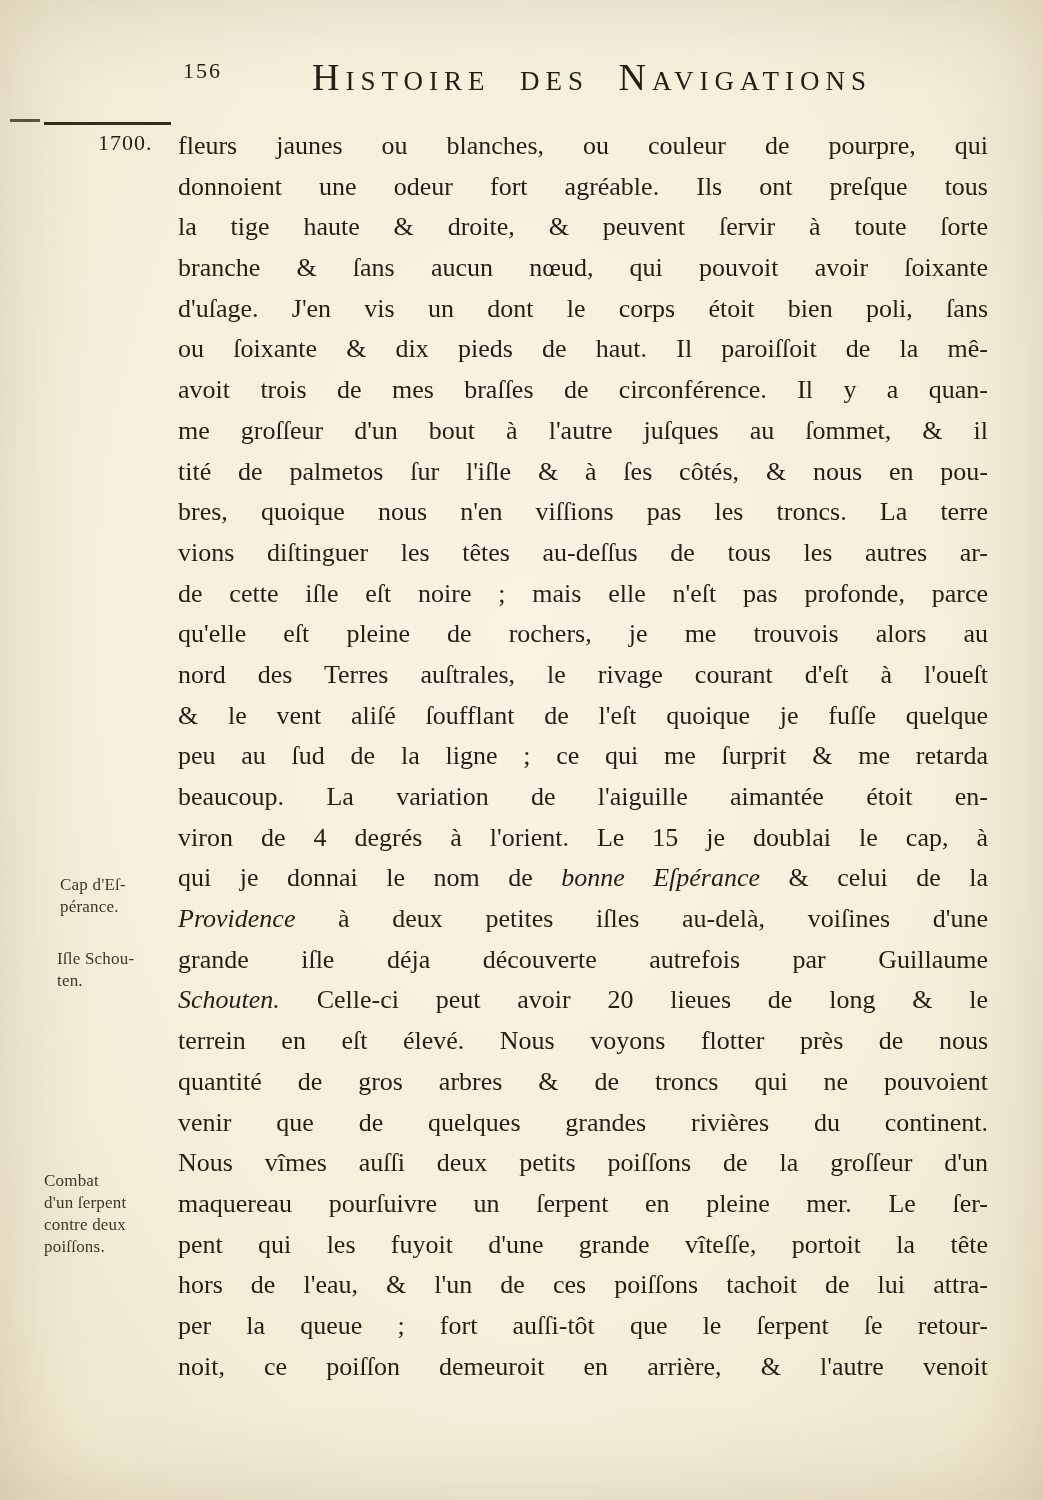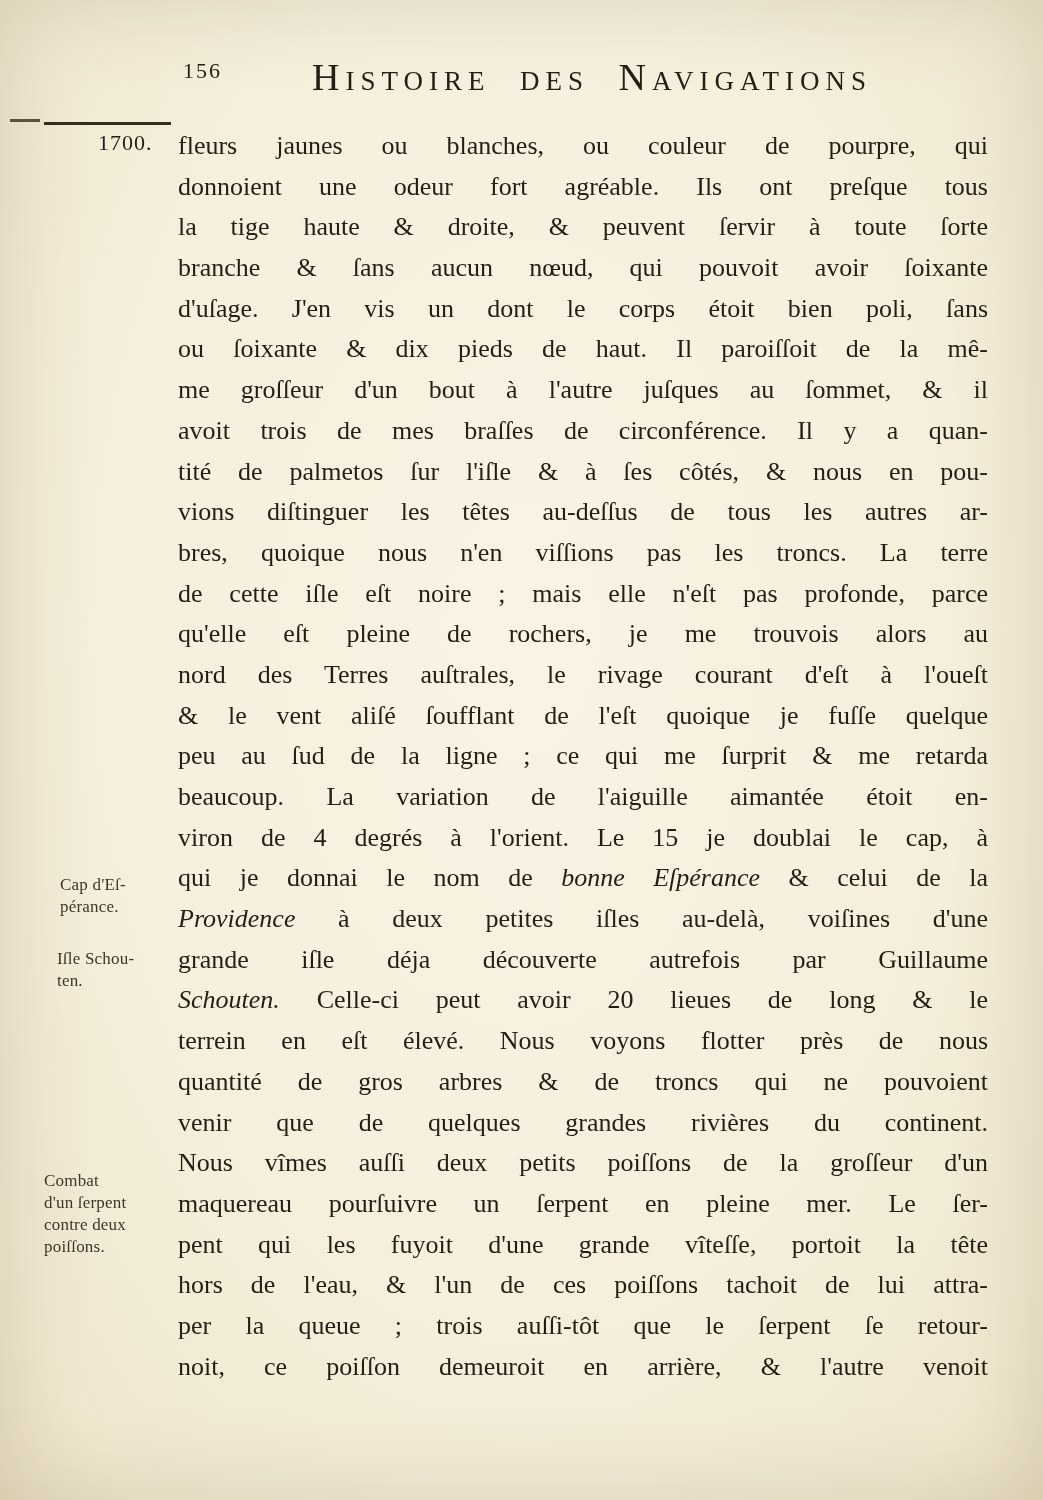--- a/index.html
+++ b/index.html
@@ -121,40 +121,40 @@
       <div>poiſſons.</div>
     </div>
 
   <div class="body-text">
       <div class="line">fleurs jaunes ou blanches, ou couleur de pourpre, qui</div>
       <div class="line">donnoient une odeur fort agréable. Ils ont preſque tous</div>
       <div class="line">la tige haute &amp; droite, &amp; peuvent ſervir à toute ſorte</div>
       <div class="line">branche &amp; ſans aucun nœud, qui pouvoit avoir ſoixante</div>
       <div class="line">d'uſage. J'en vis un dont le corps étoit bien poli, ſans</div>
       <div class="line">ou ſoixante &amp; dix pieds de haut. Il paroiſſoit de la mê-</div>
+      <div class="line">avoit trois de mes braſſes de circonférence. Il y a quan-</div>
       <div class="line">me groſſeur d'un bout à l'autre juſques au ſommet, &amp; il</div>
-      <div class="line">avoit trois de mes braſſes de circonférence. Il y a quan-</div>
       <div class="line">tité de palmetos ſur l'iſle &amp; à ſes côtés, &amp; nous en pou-</div>
+      <div class="line">bres, quoique nous n'en viſſions pas les troncs. La terre</div>
       <div class="line">vions diſtinguer les têtes au-deſſus de tous les autres ar-</div>
-      <div class="line">bres, quoique nous n'en viſſions pas les troncs. La terre</div>
       <div class="line">de cette iſle eſt noire ; mais elle n'eſt pas profonde, parce</div>
       <div class="line">qu'elle eſt pleine de rochers, je me trouvois alors au</div>
       <div class="line">nord des Terres auſtrales, le rivage courant d'eſt à l'oueſt</div>
       <div class="line">&amp; le vent aliſé ſoufflant de l'eſt quoique je fuſſe quelque</div>
       <div class="line">peu au ſud de la ligne ; ce qui me ſurprit &amp; me retarda</div>
       <div class="line">beaucoup. La variation de l'aiguille aimantée étoit en-</div>
       <div class="line">viron de 4 degrés à l'orient. Le 15 je doublai le cap, à</div>
       <div class="line">qui je donnai le nom de <span class="it">bonne Eſpérance</span> &amp; celui de la</div>
       <div class="line"><span class="it">Providence</span> à deux petites iſles au-delà, voiſines d'une</div>
       <div class="line">grande iſle déja découverte autrefois par Guillaume</div>
       <div class="line"><span class="it">Schouten.</span> Celle-ci peut avoir 20 lieues de long &amp; le</div>
       <div class="line">terrein en eſt élevé. Nous voyons flotter près de nous</div>
       <div class="line">quantité de gros arbres &amp; de troncs qui ne pouvoient</div>
       <div class="line">venir que de quelques grandes rivières du continent.</div>
       <div class="line">Nous vîmes auſſi deux petits poiſſons de la groſſeur d'un</div>
       <div class="line">maquereau pourſuivre un ſerpent en pleine mer. Le ſer-</div>
       <div class="line">pent qui les fuyoit d'une grande vîteſſe, portoit la tête</div>
       <div class="line">hors de l'eau, &amp; l'un de ces poiſſons tachoit de lui attra-</div>
-      <div class="line">per la queue ; trois auſſi-tôt que le ſerpent ſe retour-</div>
+      <div class="line">per la queue ; fort auſſi-tôt que le ſerpent ſe retour-</div>
       <div class="line">noit, ce poiſſon demeuroit en arrière, &amp; l'autre venoit</div>
     </div>
 
 </div>
 
 </body></html>

